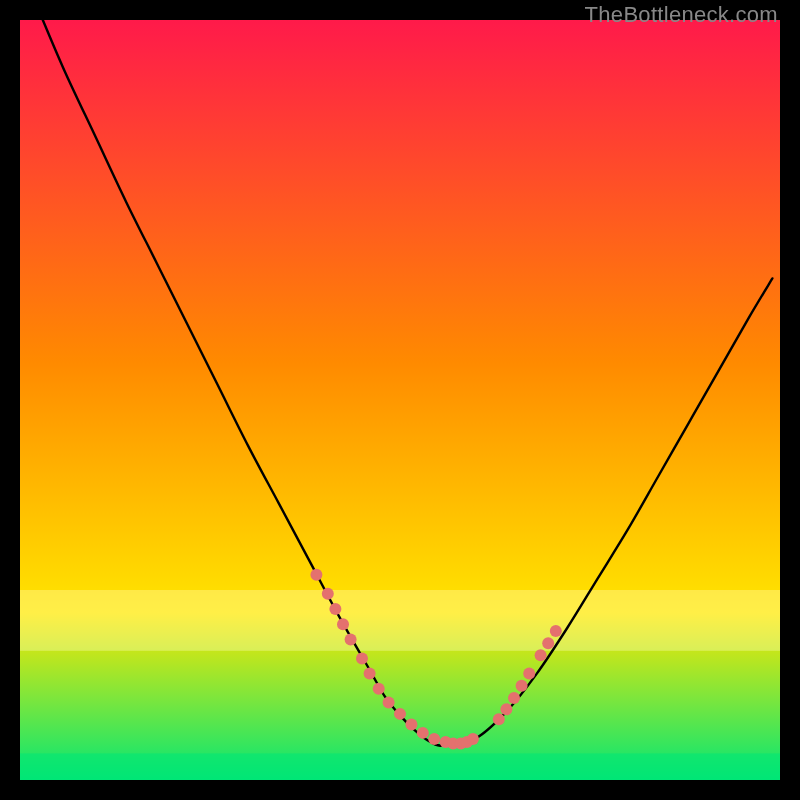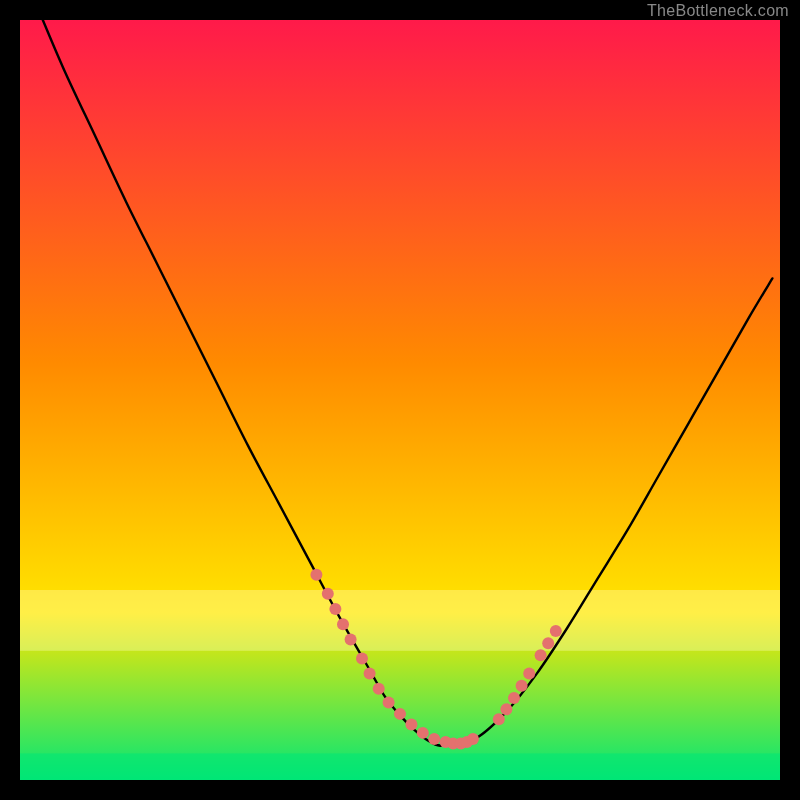--- a/index.html
+++ b/index.html
@@ -15,23 +15,23 @@
     position: absolute;
     left: 20px;
     top: 20px;
     width: 760px;
     height: 760px;
     background: #000;
   }
   .watermark {
     position: absolute;
     top: 2px;
-    right: 11px;
+    right: 22px;
     color: #888;
-    font-size: 16px;
+    font-size: 22px;
     font-weight: 500;
     letter-spacing: 0.3px;
     z-index: 30;
   }
   svg {
     display: block;
   }
 </style>
 </head>
 <body>

